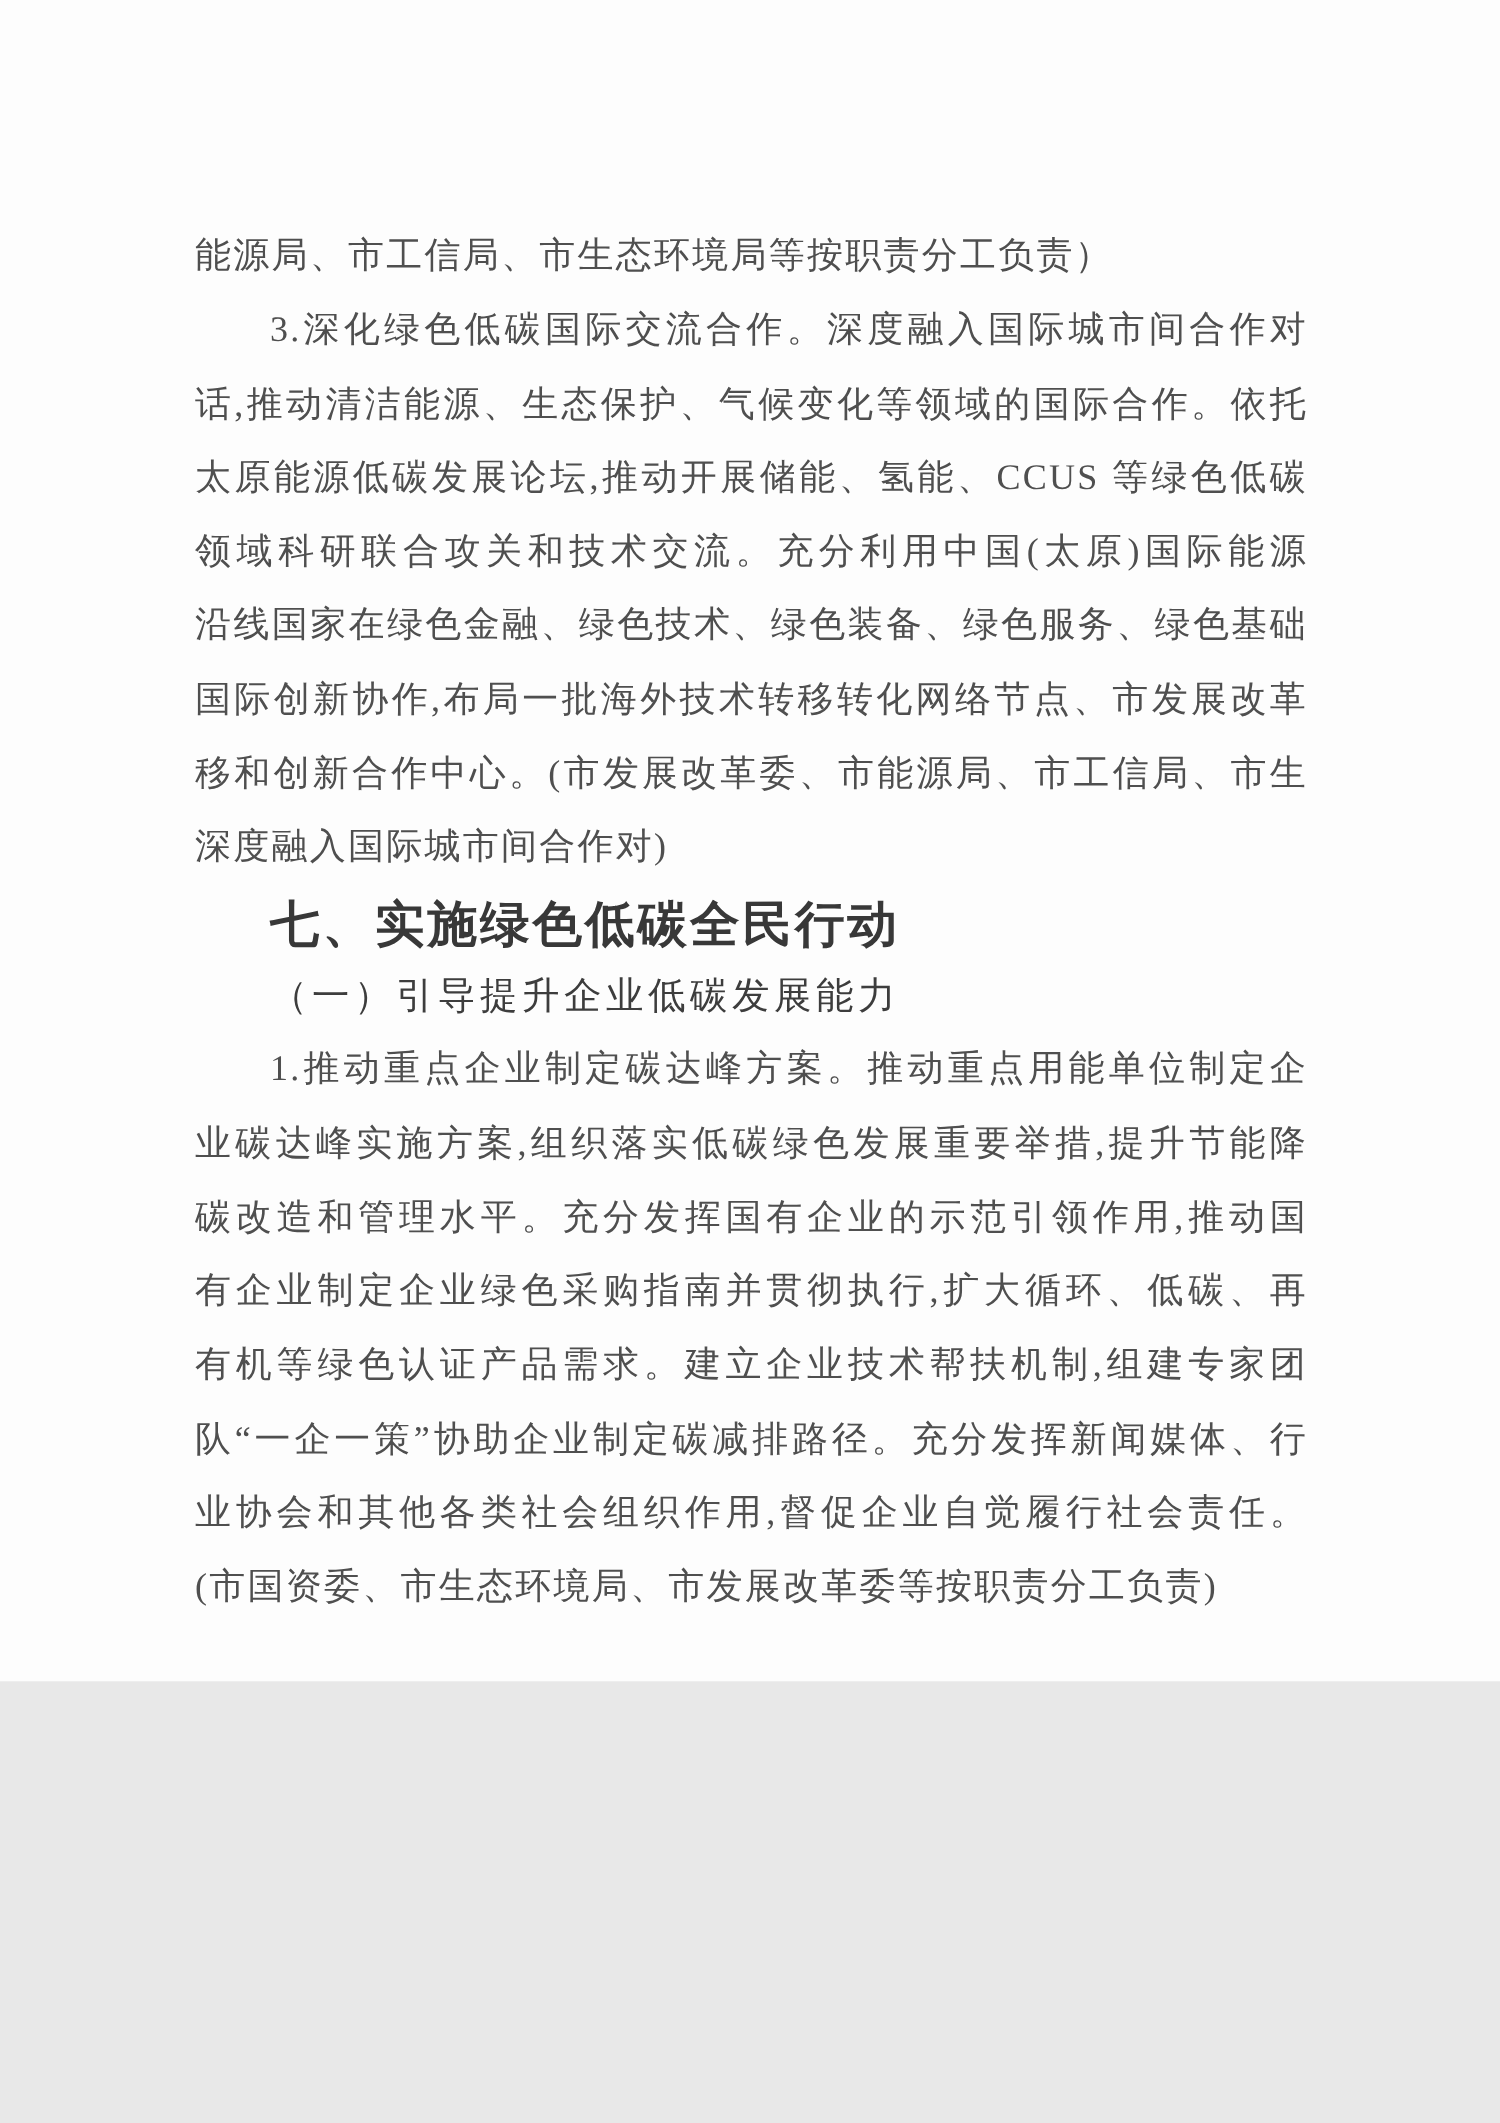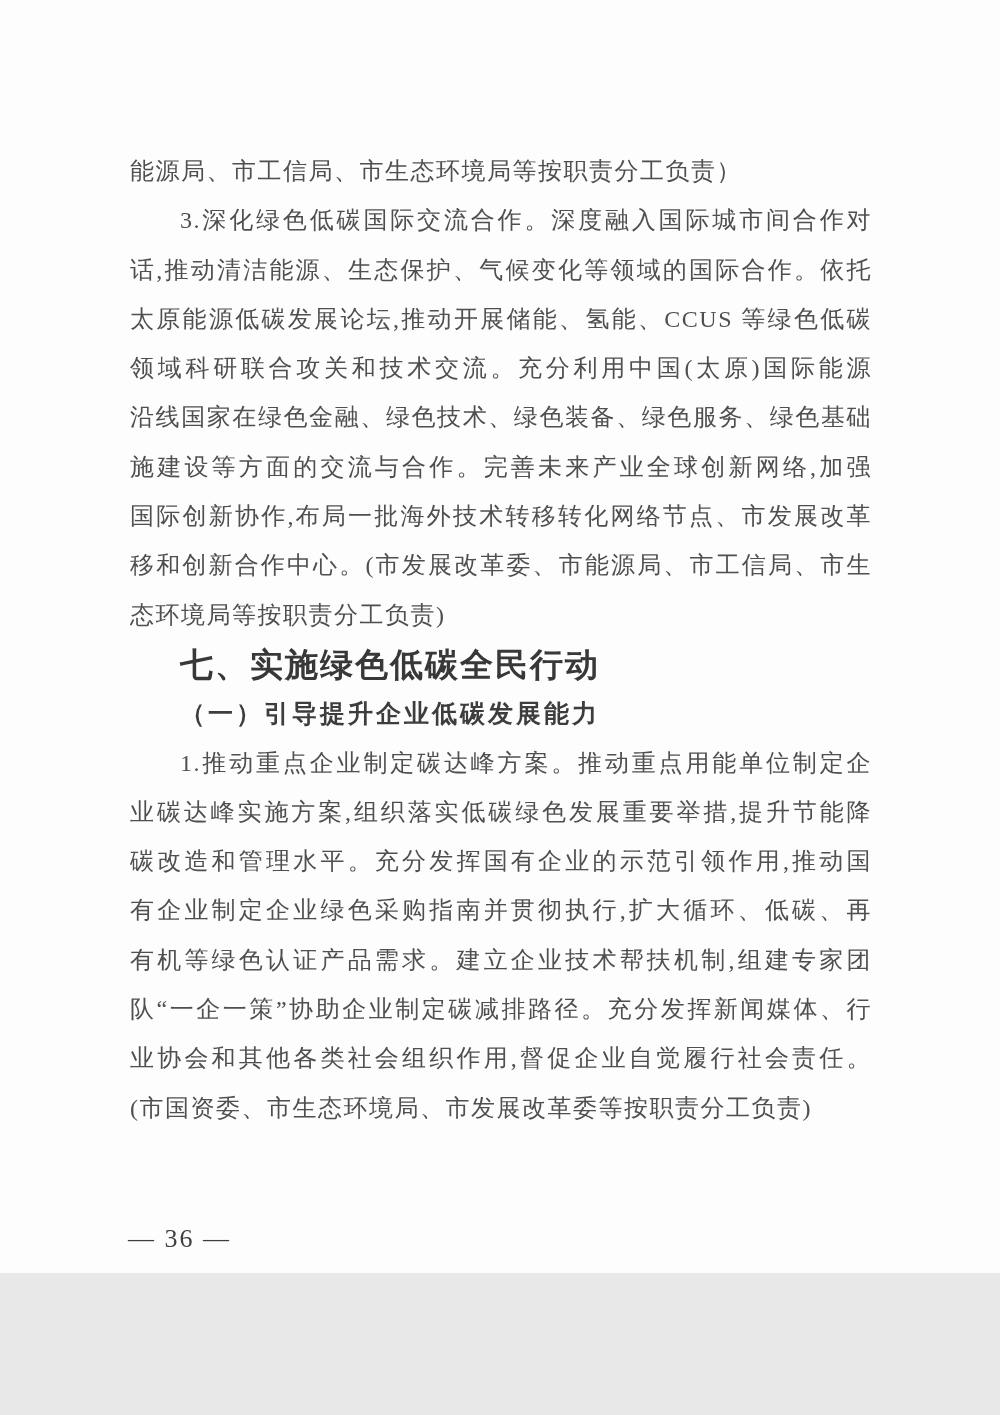--- a/index.html
+++ b/index.html
@@ -3,21 +3,21 @@
 <meta charset="utf-8">
 <style>
   html, body {
     margin: 0;
     padding: 0;
     background: #e8e8e8;
   }
   .page {
     position: relative;
     width: 1000px;
-    height: 1273px;
+    height: 1121px;
     margin: 0 auto;
     background: #fdfdfd;
     overflow: hidden;
     font-family: "Liberation Serif", serif;
   }
   .content {
     position: absolute;
     left: 130px;
     top: 147px;
     width: 742px;
@@ -40,21 +40,21 @@
   }
   .line.heading1 {
     font-family: "Liberation Sans", sans-serif;
     font-weight: bold;
     color: #383838;
     font-size: 33px;
     letter-spacing: 2px;
   }
   .line.heading2 {
     font-family: "Liberation Serif", serif;
-    font-weight: 700;
+    font-weight: 400;
     color: #3d3d3d;
     font-size: 25px;
     letter-spacing: 3px;
   }
   .footer {
     position: absolute;
     left: 128px;
     top: 1224px;
     font-size: 26px;
     color: #3f3f3f;
@@ -66,24 +66,23 @@
 <body>
 
 <div class="page">
   <div class="content" id="document-body">
       <div class="line body">能源局、市工信局、市生态环境局等按职责分工负责）</div>
       <div class="line body just indent">3.深化绿色低碳国际交流合作。深度融入国际城市间合作对</div>
       <div class="line body just">话,推动清洁能源、生态保护、气候变化等领域的国际合作。依托</div>
       <div class="line body just">太原能源低碳发展论坛,推动开展储能、氢能、CCUS 等绿色低碳</div>
       <div class="line body just">领域科研联合攻关和技术交流。充分利用中国(太原)国际能源</div>
       <div class="line body just">沿线国家在绿色金融、绿色技术、绿色装备、绿色服务、绿色基础设</div>
-      <div class="line body just">施建设等方面的交流与合作。完善未来产业全球创新网络,加强</div>
       <div class="line body just">国际创新协作,布局一批海外技术转移转化网络节点、市发展改革委</div>
       <div class="line body just">移和创新合作中心。(市发展改革委、市能源局、市工信局、市生</div>
-      <div class="line body">态环境局等按职责分工负责)</div>
+      <div class="line body">深度融入国际城市间合作对)</div>
       <div class="line heading1 indent">七、实施绿色低碳全民行动</div>
       <div class="line heading2 indent">（一）引导提升企业低碳发展能力</div>
       <div class="line body just indent">1.推动重点企业制定碳达峰方案。推动重点用能单位制定企</div>
       <div class="line body just">业碳达峰实施方案,组织落实低碳绿色发展重要举措,提升节能降</div>
       <div class="line body just">碳改造和管理水平。充分发挥国有企业的示范引领作用,推动国</div>
       <div class="line body just">有企业制定企业绿色采购指南并贯彻执行,扩大循环、低碳、再生、</div>
       <div class="line body just">有机等绿色认证产品需求。建立企业技术帮扶机制,组建专家团</div>
       <div class="line body just">队“一企一策”协助企业制定碳减排路径。充分发挥新闻媒体、行</div>
       <div class="line body just">业协会和其他各类社会组织作用,督促企业自觉履行社会责任。</div>
       <div class="line body">(市国资委、市生态环境局、市发展改革委等按职责分工负责)</div>

